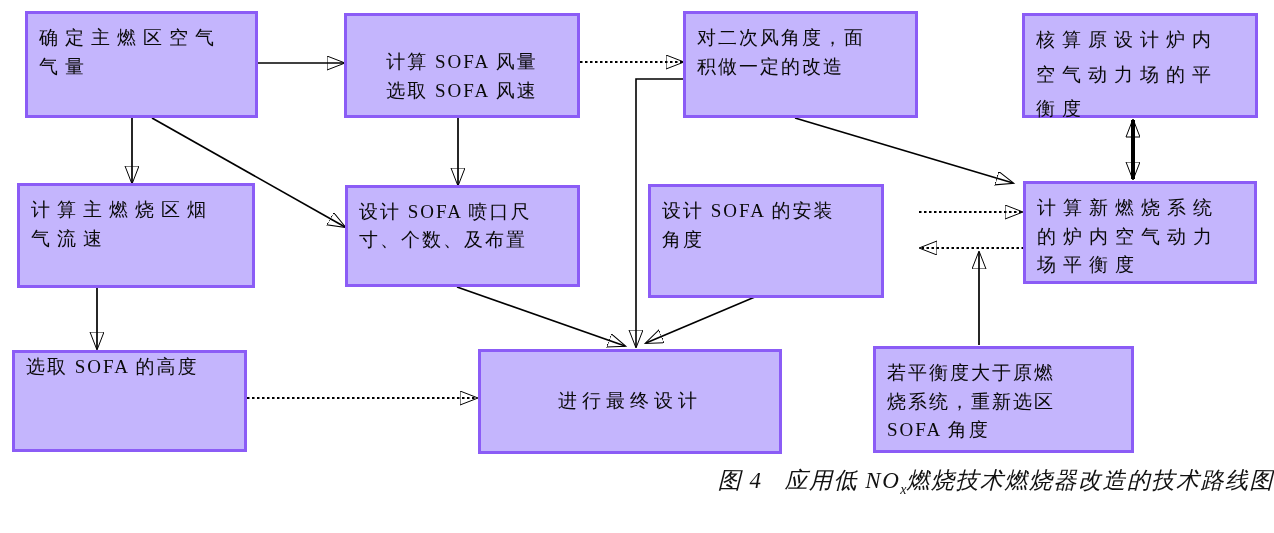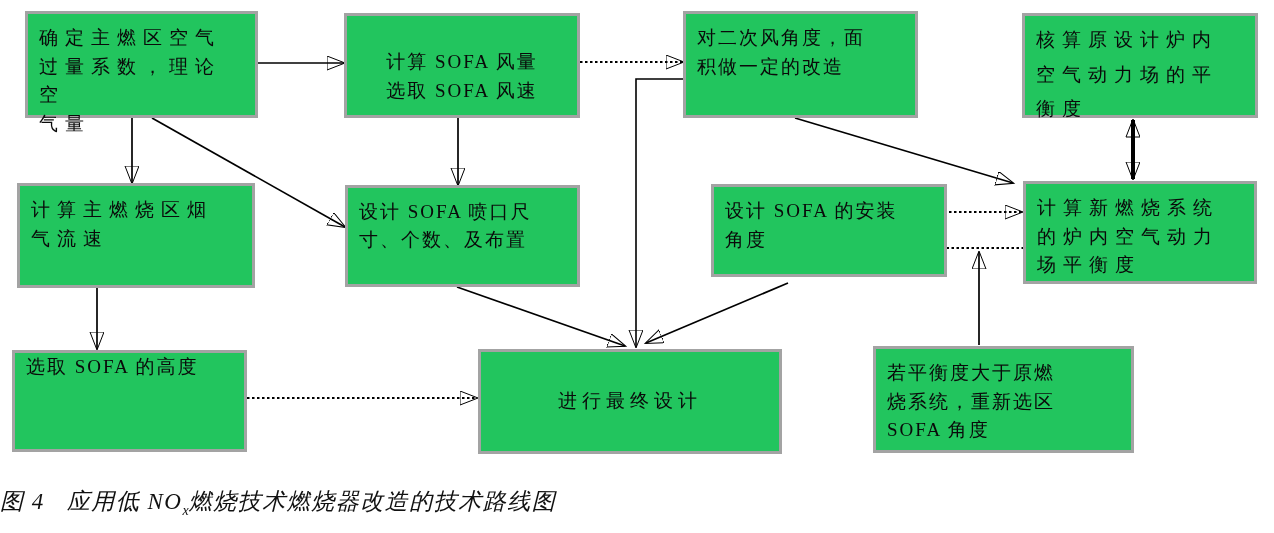--- a/index.html
+++ b/index.html
@@ -4,31 +4,31 @@
 <style>
   * { margin:0; padding:0; box-sizing:border-box; }
   html,body { background:#ffffff; }
   body { font-family:"Liberation Serif","DejaVu Serif",serif; }
   .canvas {
     position:relative; width:1274px; height:533px;
     background:#ffffff; color:#0a0a0a; overflow:hidden;
   }
   .connector-layer { position:absolute; left:0; top:0; width:1274px; height:533px; }
   .box {
-    position:absolute; border:3px solid #a3a3a3; background:#22c55e;
+    position:absolute; border:3px solid #8b5cf6; background:#c4b5fd;
     font-size:19px; line-height:1.5; letter-spacing:2px;
     padding:10px 11px; display:flex; flex-direction:column;
   }
   .box.wide { letter-spacing:7px; }
   .box.hc { text-align:center;justify-content:flex-end; }
   .box.vc { justify-content:center;text-align:center; }
   .box.sp5 { letter-spacing:5px; }
   .caption {
-    position:absolute; left:0; right:0; top:486px;
-    text-align:left; font-style:italic;
+    position:absolute; left:0; right:0; top:465px;
+    text-align:right; font-style:italic;
     font-size:23px; letter-spacing:1.5px; color:#111;
   }
   .caption .figlabel { margin-right:22px; }
   .caption sub { font-size:14px; letter-spacing:0; }
   svg path { fill:none; stroke:#000; }
 </style>
 </head>
 <body>
 
 <div class="canvas">
@@ -55,21 +55,20 @@
     <path d="M1024,248 H920" stroke-width="1.8" stroke-dasharray="2.5 2.5" marker-end="url(#mE)"></path>
     <path d="M979,345 V252" stroke-width="1.7" marker-end="url(#mE)"></path>
     <path d="M97,288 V349" stroke-width="1.7" marker-end="url(#mE)"></path>
     <path d="M247,398 H477" stroke-width="1.8" stroke-dasharray="2.5 2.5" marker-end="url(#mE)"></path>
     <path d="M457,287 L625,346" stroke-width="1.7" marker-end="url(#mE)"></path>
     <path d="M788,283 L646,343" stroke-width="1.7" marker-end="url(#mE)"></path>
   </svg>
 
   <div class="box wide" style="left:25px; top:11px; width:233px; height:107px;">
       <div>确定主燃区空气</div>
-      <div>过量系数，理论空</div>
       <div>气量</div>
     </div>
 
   <div class="box hc" style="left:344px; top:13px; width:236px; height:105px; padding-top:13px;">
       <div>计算 SOFA 风量</div>
       <div>选取 SOFA 风速</div>
     </div>
 
   <div class="box" style="left:683px; top:11px; width:235px; height:107px;">
       <div>对二次风角度，面</div>
@@ -85,21 +84,21 @@
   <div class="box wide" style="left:17px; top:183px; width:238px; height:105px;">
       <div>计算主燃烧区烟</div>
       <div>气流速</div>
     </div>
 
   <div class="box" style="left:345px; top:185px; width:235px; height:102px; line-height:1.45;">
       <div>设计 SOFA 喷口尺</div>
       <div>寸、个数、及布置</div>
     </div>
 
-  <div class="box" style="left:711px; top:184px; width:236px; height:93px;">
+  <div class="box" style="left:648px; top:184px; width:236px; height:114px;">
       <div>设计 SOFA 的安装</div>
       <div>角度</div>
     </div>
 
   <div class="box wide" style="left:1023px; top:181px; width:234px; height:103px;">
       <div>计算新燃烧系统</div>
       <div>的炉内空气动力</div>
       <div>场平衡度</div>
     </div>
 

